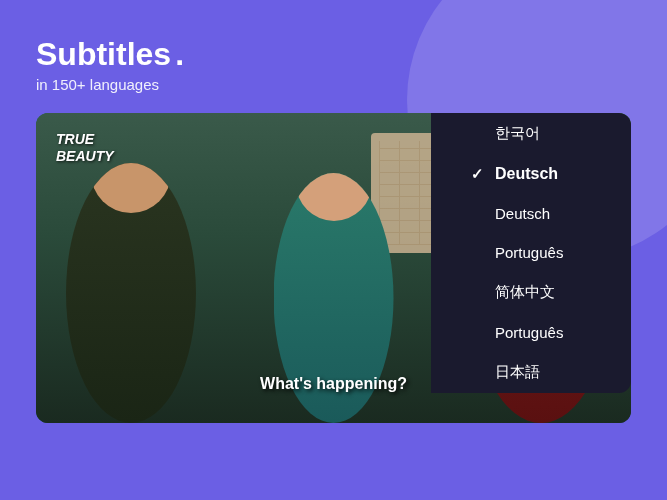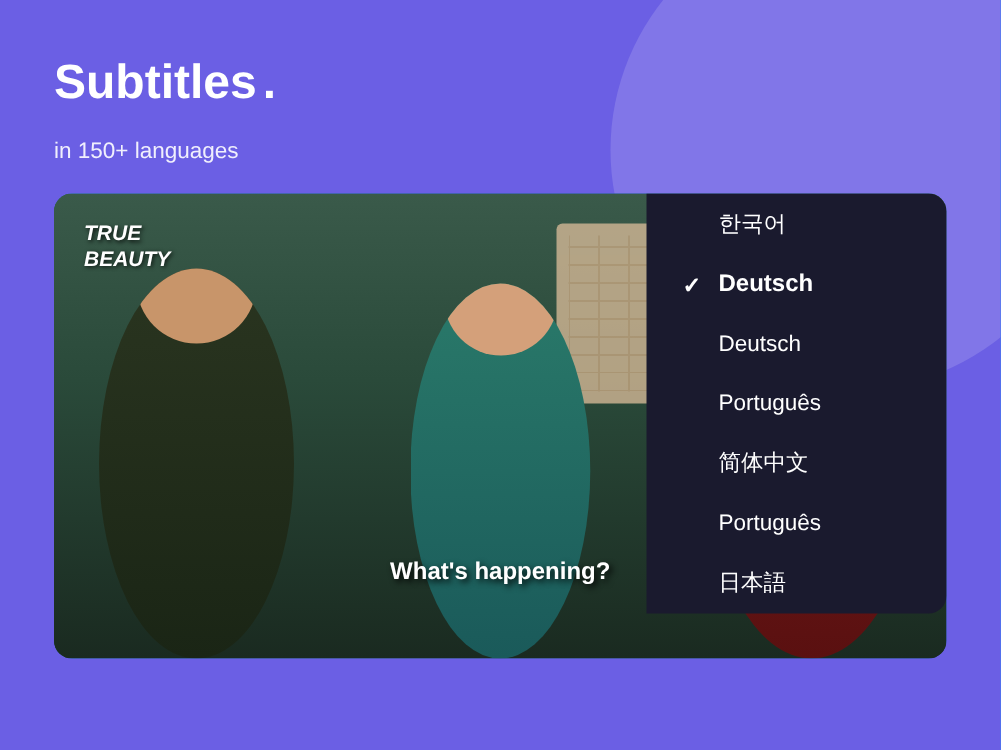--- a/index.html
+++ b/index.html
@@ -41,21 +41,21 @@
 
     .header-title-dot {
       color: #ffffff;
       font-size: 32px;
       font-weight: 800;
     }
 
     .header-subtitle {
       font-size: 15px;
       color: rgba(255,255,255,0.9);
-      margin-top: 19px;
+      margin-top: 3px;
       font-weight: 400;
     }
 
     .video-container {
       position: relative;
       margin: 0 36px;
       border-radius: 12px;
       overflow: hidden;
       height: 310px;
       background: #3b82f6;
@@ -175,21 +175,21 @@
       font-size: 14px;
       font-weight: 800;
       line-height: 1.2;
       text-transform: uppercase;
       font-style: italic;
       text-shadow: 1px 1px 3px rgba(0,0,0,0.8);
     }
 
     .subtitle-text {
       position: absolute;
-      bottom: 48px;
+      bottom: 30px;
       left: 50%;
       transform: translateX(-50%);
       color: #ffffff;
       font-size: 16px;
       font-weight: 600;
       text-shadow: 2px 2px 4px rgba(0,0,0,0.9);
       white-space: nowrap;
     }
 
     
@@ -198,21 +198,21 @@
       top: 0;
       right: 0;
       width: 200px;
       background: #1a1a2e;
       border-radius: 0 12px 12px 0;
       overflow: hidden;
       z-index: 10;
     }
 
     .dropdown-item {
-      padding: 11px 24px;
+      padding: 11px 40px;
       color: #ffffff;
       font-size: 15px;
       font-weight: 400;
       cursor: pointer;
       display: flex;
       align-items: center;
       gap: 8px;
     }
 
     .dropdown-item.selected {

